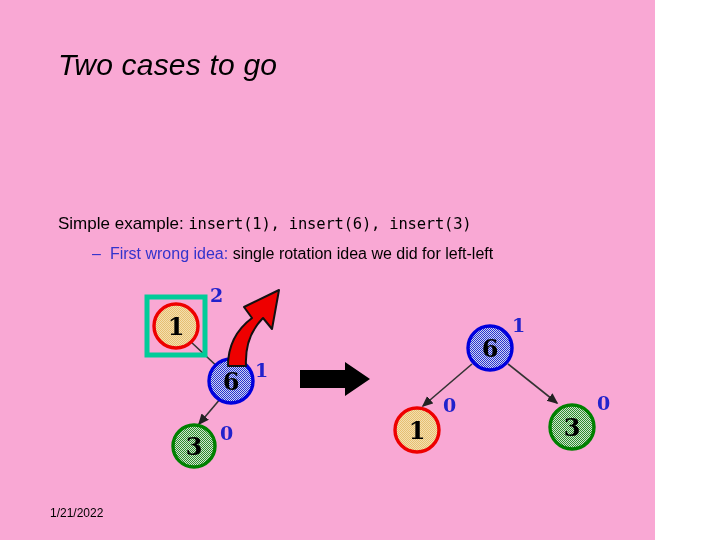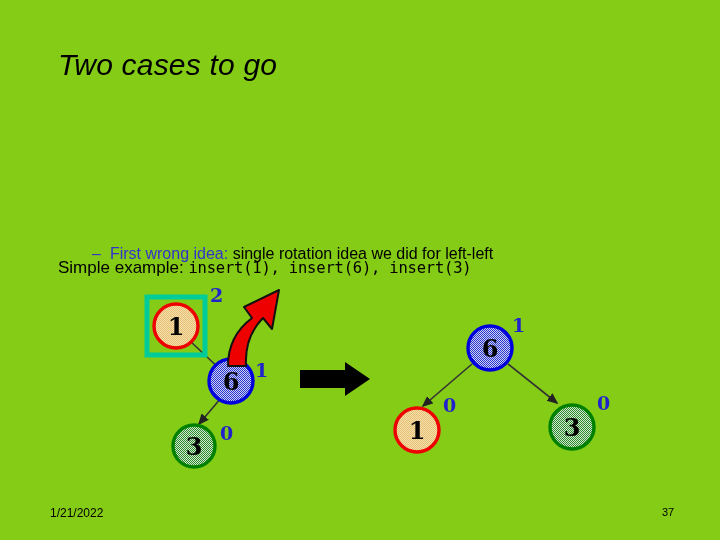--- a/index.html
+++ b/index.html
@@ -2,23 +2,23 @@
 <html><head>
 <meta charset="utf-8">
 <style>
   html, body {
     margin: 0;
     padding: 0;
     background: #ffffff;
   }
   #slide {
     position: relative;
-    width: 720px;
+    width: 655px;
     height: 540px;
-    background: #84cc16;
+    background: #f9a8d4;
     overflow: hidden;
     font-family: "Liberation Sans", sans-serif;
   }
 
   
   #slide-title {
     position: absolute;
     left: 58px;
     top: 48px;
     font-size: 30px;
@@ -43,21 +43,20 @@
   }
   #bullet-1 .cont {
     display: block;
     padding-left: 28px;
   }
   #bullet-2 {
     left: 58px;
     top: 212px;
     width: 600px;
     white-space: nowrap;
-    margin-top: 44px;
   }
   .code {
     font-family: "DejaVu Sans Mono", "Liberation Mono", monospace;
     font-size: 15.5px;
     letter-spacing: -0.2px;
   }
   #bullet-3 {
     left: 92px;
     top: 242px;
     width: 580px;

